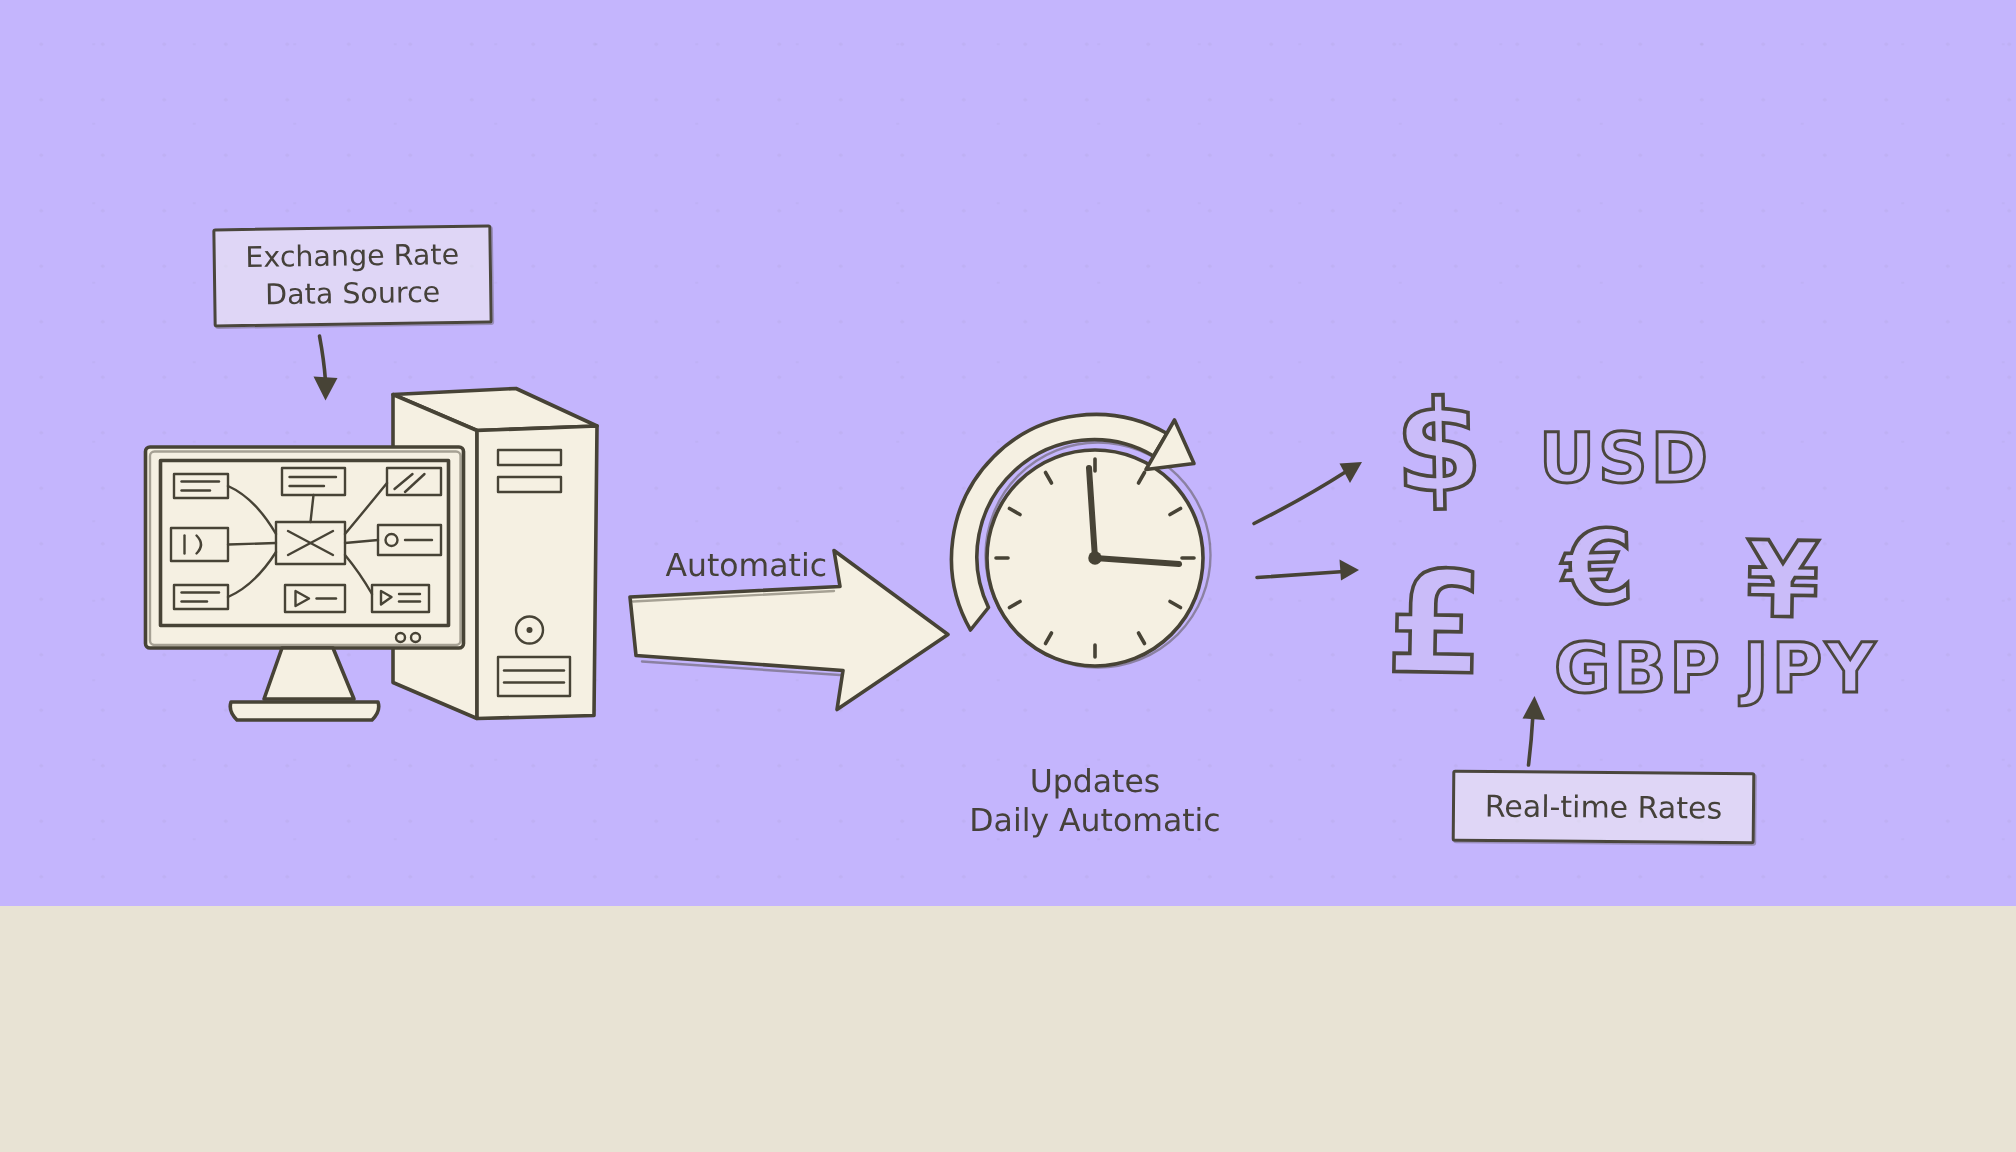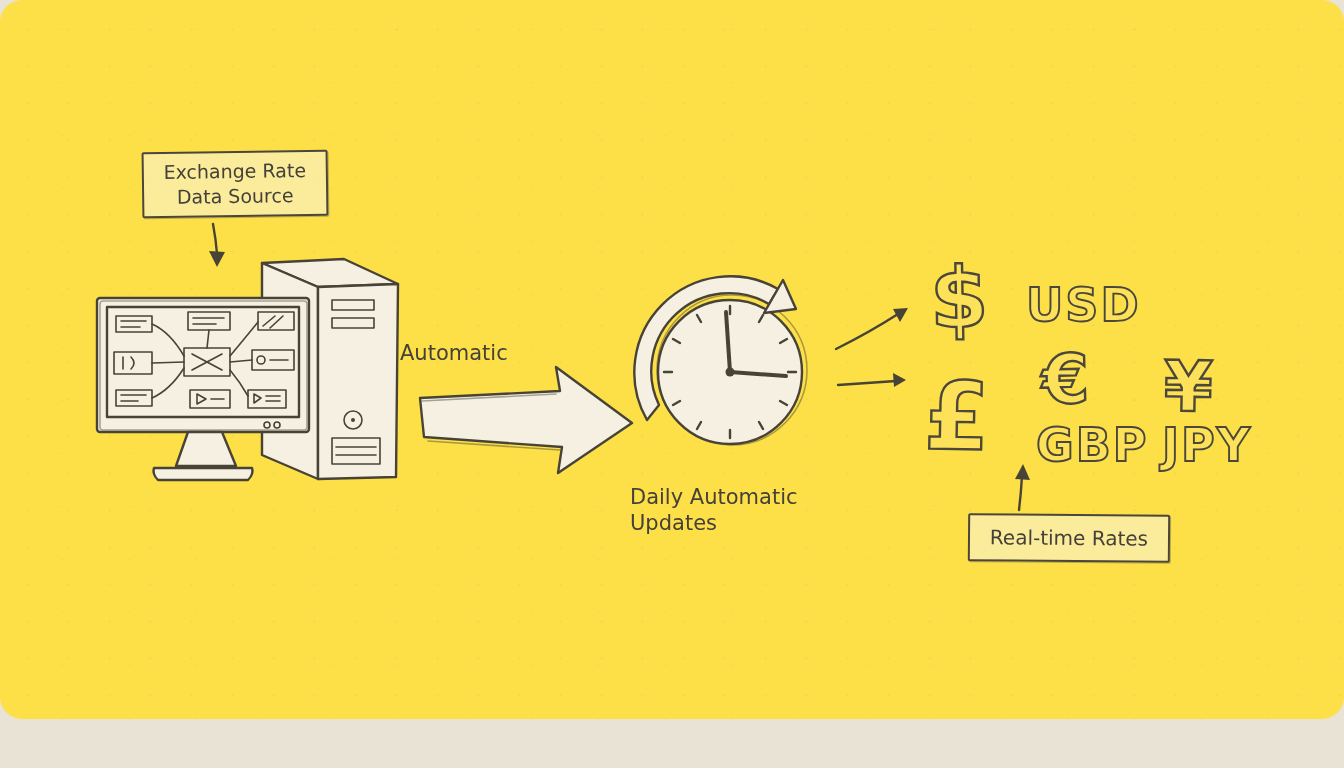--- a/index.html
+++ b/index.html
@@ -1,21 +1,20 @@
 <!DOCTYPE html>
 <html><head>
 <meta charset="utf-8">
 <style>
   html,body { margin:0; padding:0; background:#e8e3d4; }
   .stage {
-    position:relative; width:1344px; height:719px; overflow:hidden;
-    background:#fde047;
+    position:relative; width:1344px; height:604px; overflow:hidden;
+    background:#c4b5fd;
     font-family:"DejaVu Sans", sans-serif;
     color:#45413a;
-    border-radius:22px;
   }
   .stage::before {
     content:""; position:absolute; inset:0; pointer-events:none;
     background-image:
       radial-gradient(rgba(90,80,60,0.05) 1px, transparent 1.4px),
       radial-gradient(rgba(60,55,40,0.035) 1px, transparent 1.2px);
     background-size: 41px 37px, 67px 53px;
     background-position: 7px 11px, 29px 3px;
   }
   svg.draw { position:absolute; inset:0; color:#474336; }
@@ -26,21 +25,21 @@
   .ink-solid { fill:currentColor; stroke:none; }
   .ghost { opacity:0.45; }
 
   .sketch-box {
     position:absolute; border:2px solid #4a463c; border-radius:2px;
     background:rgba(250,247,239,0.5);
     display:flex; flex-direction:column; align-items:center; justify-content:center;
     text-align:center; line-height:1.3;
     box-shadow: 1px 1px 0 rgba(74,70,60,0.35);
   }
-  .label { position:absolute; text-align:left; line-height:1.25; }
+  .label { position:absolute; text-align:center; line-height:1.25;margin-top:24px; }
   .label span { display:block; }
 
   .currency {
     position:absolute; font-weight:700; line-height:1;
     color:#4d4940;
     -webkit-text-fill-color: rgba(245,240,226,0.12);
     -webkit-text-stroke: 2.4px #4b473d;
   }
   .currency.code { -webkit-text-stroke-width:1.9px; letter-spacing:2px; }
 </style>
@@ -173,22 +172,22 @@
     <span>Exchange Rate</span>
     <span>Data Source</span>
   </div>
 
 
   <div class="label" style="left:400px; top:340px; width:195px; font-size:21px;">
     <span>Automatic</span>
   </div>
 
   <div class="label" style="left:630px; top:484px; width:200px; font-size:21px;">
+    <span>Updates</span>
     <span>Daily Automatic</span>
-    <span>Updates</span>
   </div>
 
   <div class="currency" style="left:930px; top:256px; font-size:84px; transform:rotate(-1deg);">$</div>
   <div class="currency code" style="left:1026px; top:282px; font-size:46px;">USD</div>
   <div class="currency" style="left:924px; top:370px; font-size:94px; transform:rotate(1deg);">£</div>
   <div class="currency" style="left:1042px; top:346px; font-size:68px; transform:rotate(-1.5deg);">€</div>
   <div class="currency code" style="left:1024px; top:422px; font-size:46px;margin-left:12px;">GBP</div>
   <div class="currency" style="left:1164px; top:352px; font-size:70px; transform:rotate(1deg);">¥</div>
   <div class="currency code" style="left:1150px; top:422px; font-size:46px;margin-left:12px;">JPY</div>
 

